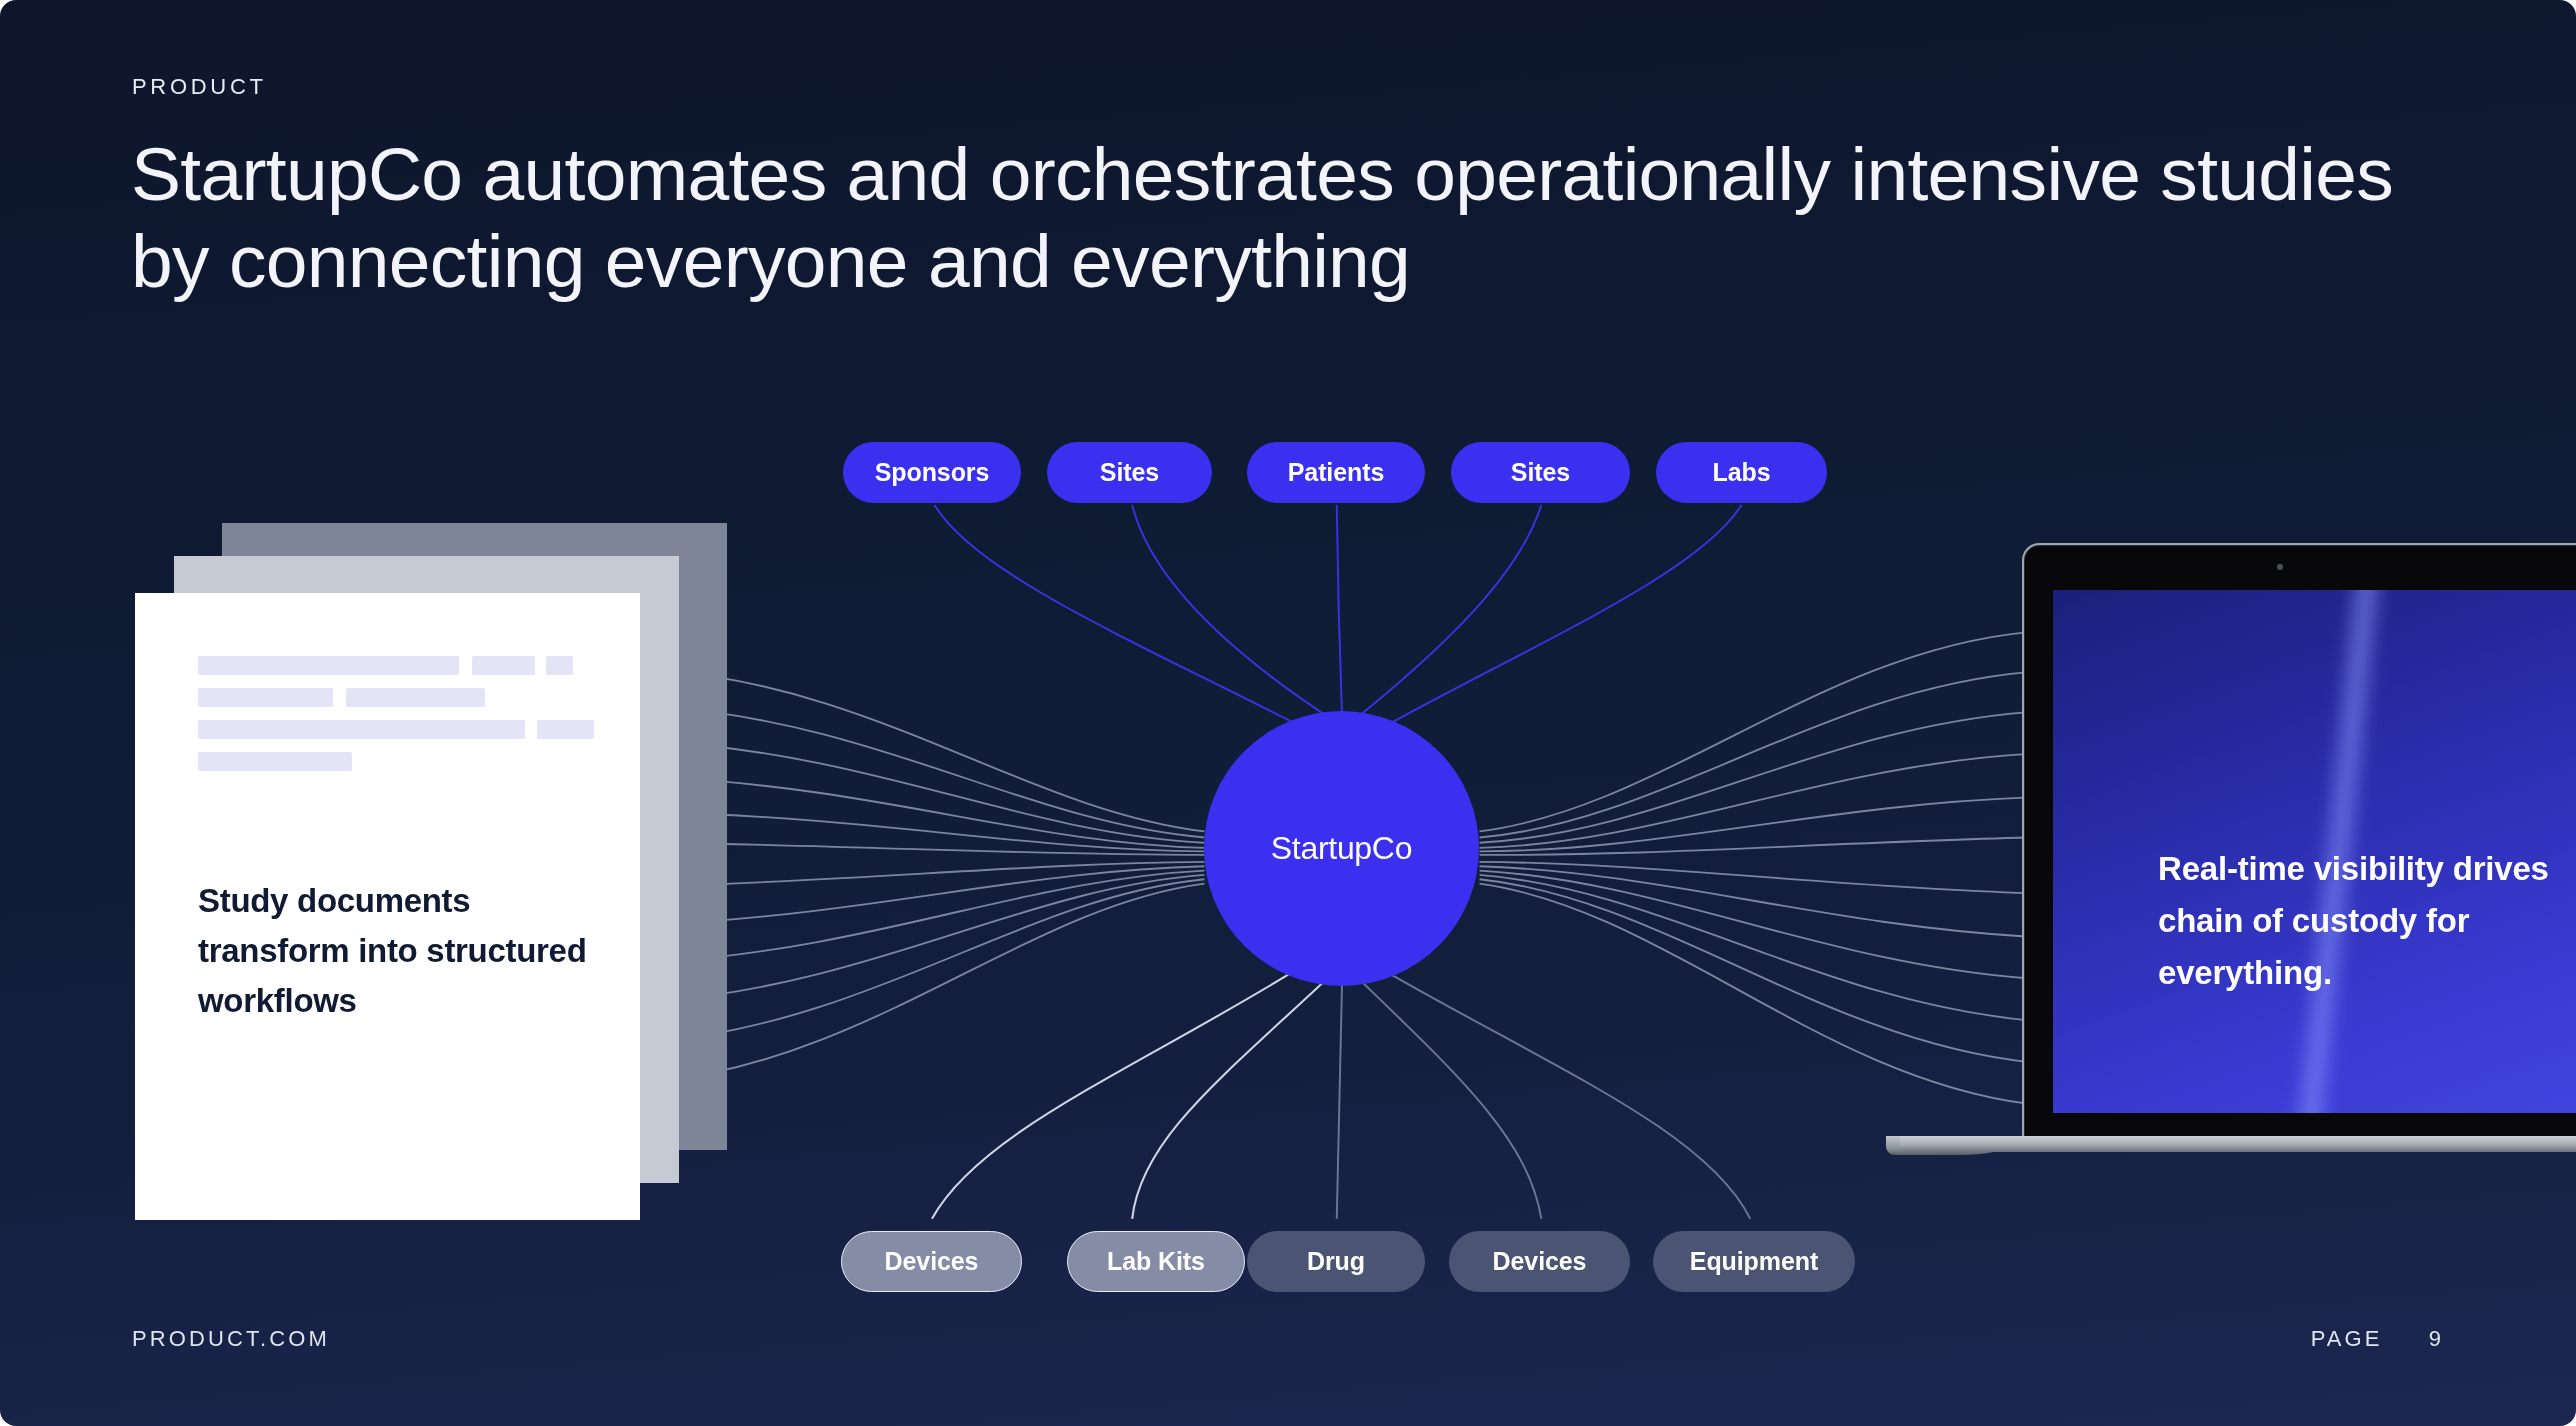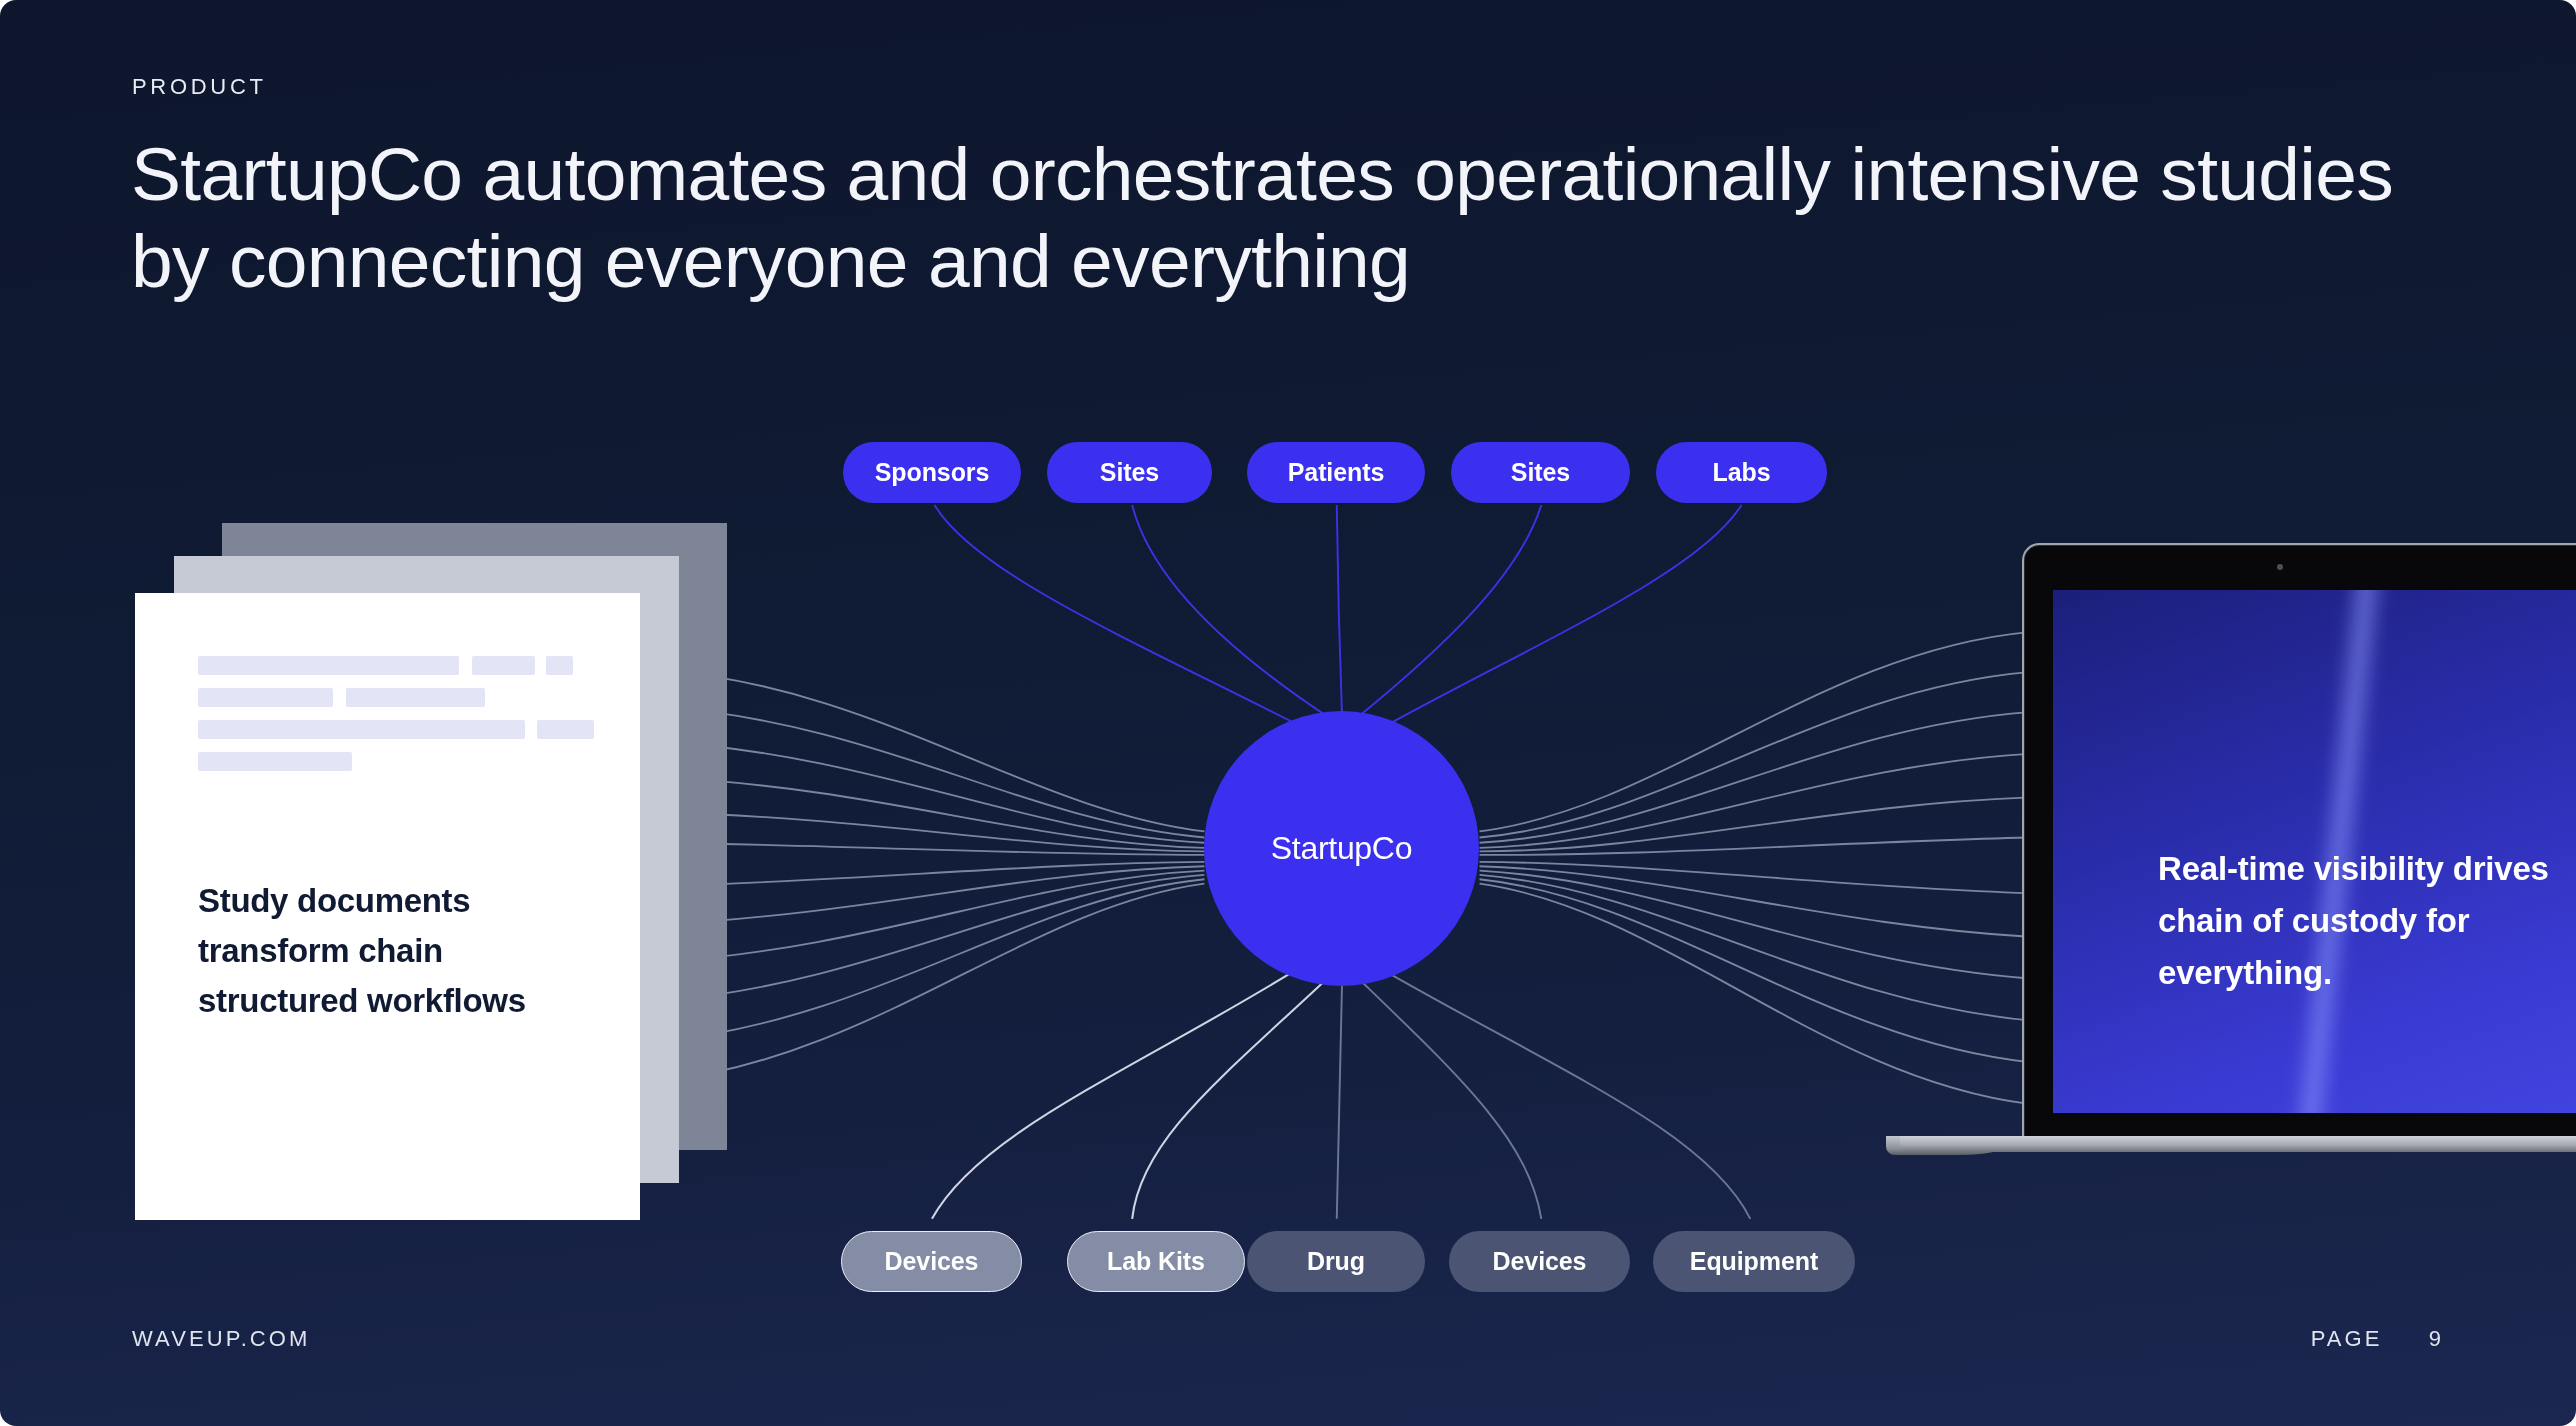--- a/index.html
+++ b/index.html
@@ -199,21 +199,21 @@
       <div id="doc-bars">
           <div class="doc-bar" style="left: 63px; top: 63px; width: 261px;"></div>
           <div class="doc-bar" style="left: 337px; top: 63px; width: 63px;"></div>
           <div class="doc-bar" style="left: 411px; top: 63px; width: 27px;"></div>
           <div class="doc-bar" style="left: 63px; top: 95px; width: 135px;"></div>
           <div class="doc-bar" style="left: 211px; top: 95px; width: 139px;"></div>
           <div class="doc-bar" style="left: 63px; top: 127px; width: 327px;"></div>
           <div class="doc-bar" style="left: 402px; top: 127px; width: 57px;"></div>
           <div class="doc-bar" style="left: 63px; top: 159px; width: 154px;"></div>
         </div>
-      <div id="doc-title">Study documents transform chain structured workflows</div>
+      <div id="doc-title">Study documents transform into structured workflows</div>
     </div>
   </div>
 
   <div id="laptop">
     <div id="laptop-lid">
       <div id="laptop-cam"></div>
       <div id="laptop-screen">
         <div id="laptop-copy">Real-time visibility drives chain of custody for everything.</div>
       </div>
     </div>
@@ -251,17 +251,17 @@
         <span>Drug</span>
       </div>
       <div class="pill pill-gray-dim" style="left: 1449px; top: 1231px; width: 181px;">
         <span>Devices</span>
       </div>
       <div class="pill pill-gray-dim" style="left: 1653px; top: 1231px; width: 202px;">
         <span>Equipment</span>
       </div>
     </div>
 
-  <div id="footer-site">WAVEUP.COM</div>
+  <div id="footer-site">PRODUCT.COM</div>
   <div id="footer-page">PAGE     9</div>
 
 </div>
 
 
 </body></html>

